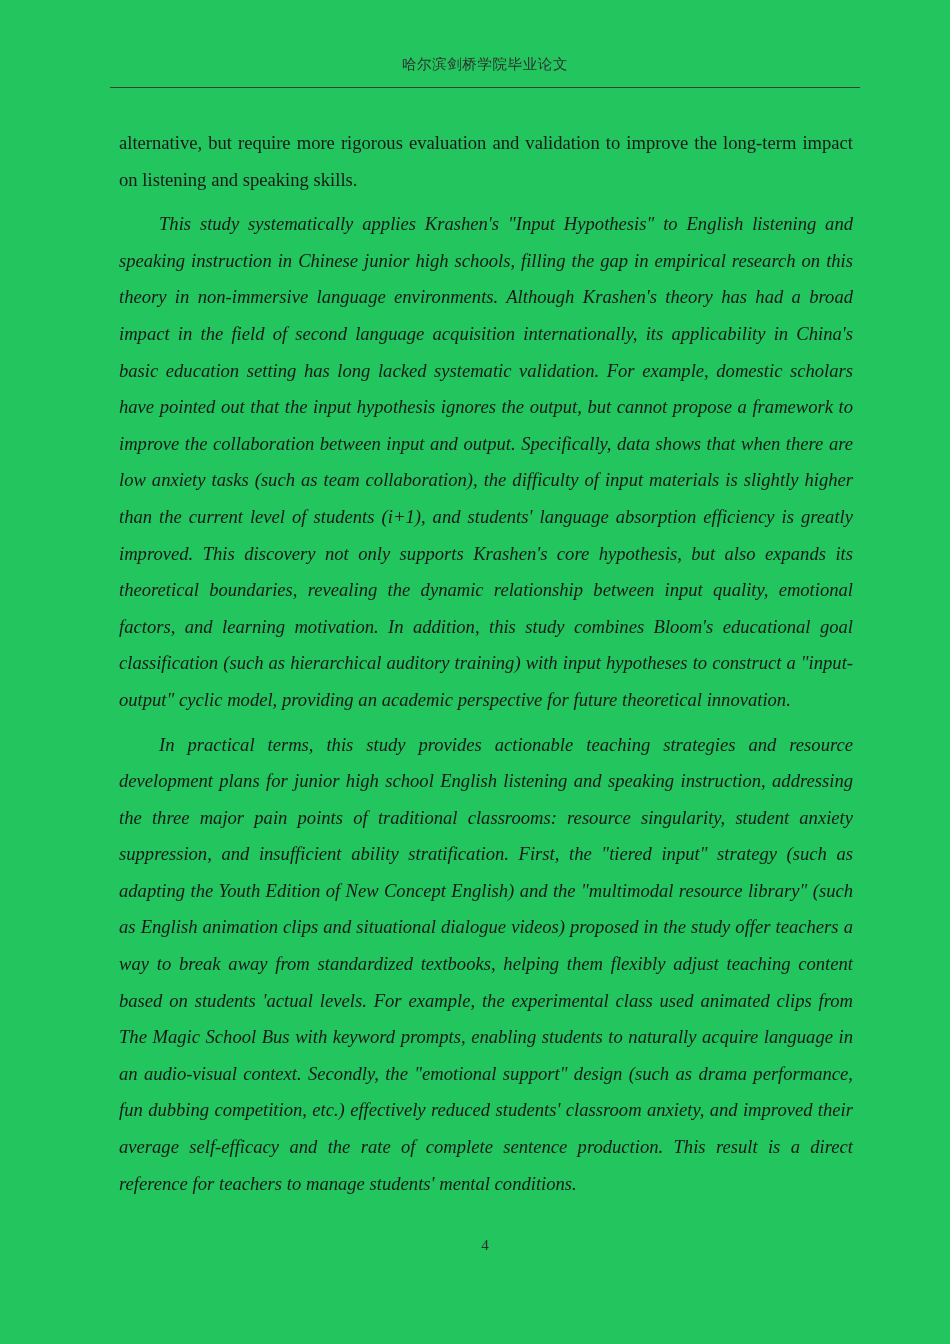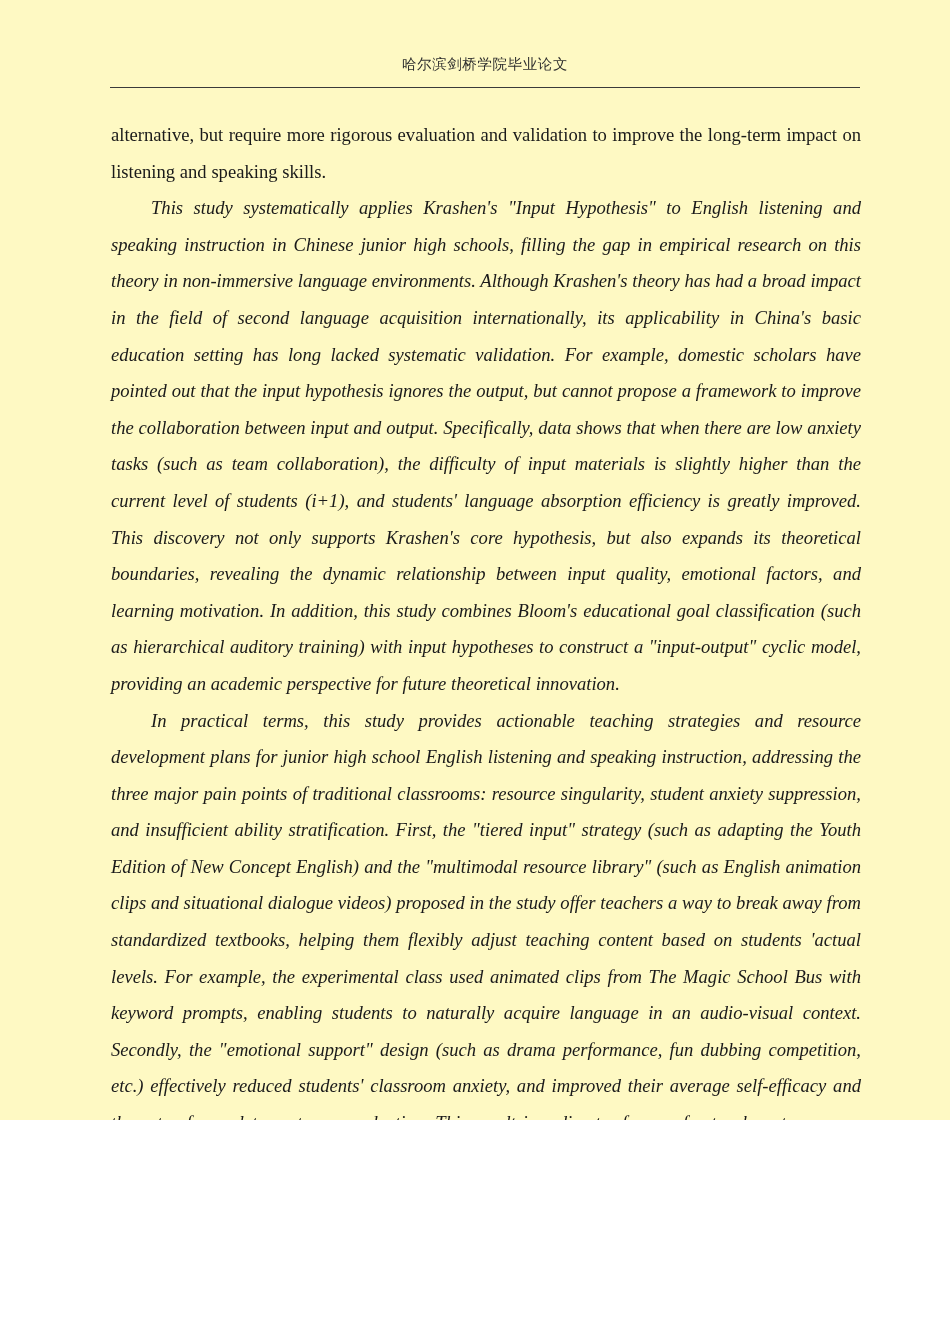--- a/index.html
+++ b/index.html
@@ -3,22 +3,22 @@
 <meta charset="utf-8">
 <style>
   html, body {
     margin: 0;
     padding: 0;
     background: #ffffff;
   }
   .page {
     position: relative;
     width: 950px;
-    height: 1120px;
-    background: #fef9c3;
+    height: 1344px;
+    background: #22c55e;
     box-sizing: border-box;
     overflow: hidden;
     font-family: "Liberation Serif", "DejaVu Serif", serif;
   }
 
   
   .header {
     position: absolute;
     left: 110px;
     top: 56px;
@@ -43,21 +43,21 @@
   }
 
   
   .body-block {
     position: absolute;
     left: 111px;
     top: 117px;
     width: 750px;
   }
   .para {
-    margin: 0;
+    margin: 8px;
     text-align: justify;
     text-align-last: left;
     text-justify: inter-word;
     font-size: 18.6px;
     line-height: 36.6px;
     color: #1a1a1a;
     hyphens: none;
     word-spacing: 0.1px;
   }
   .para.indent {

